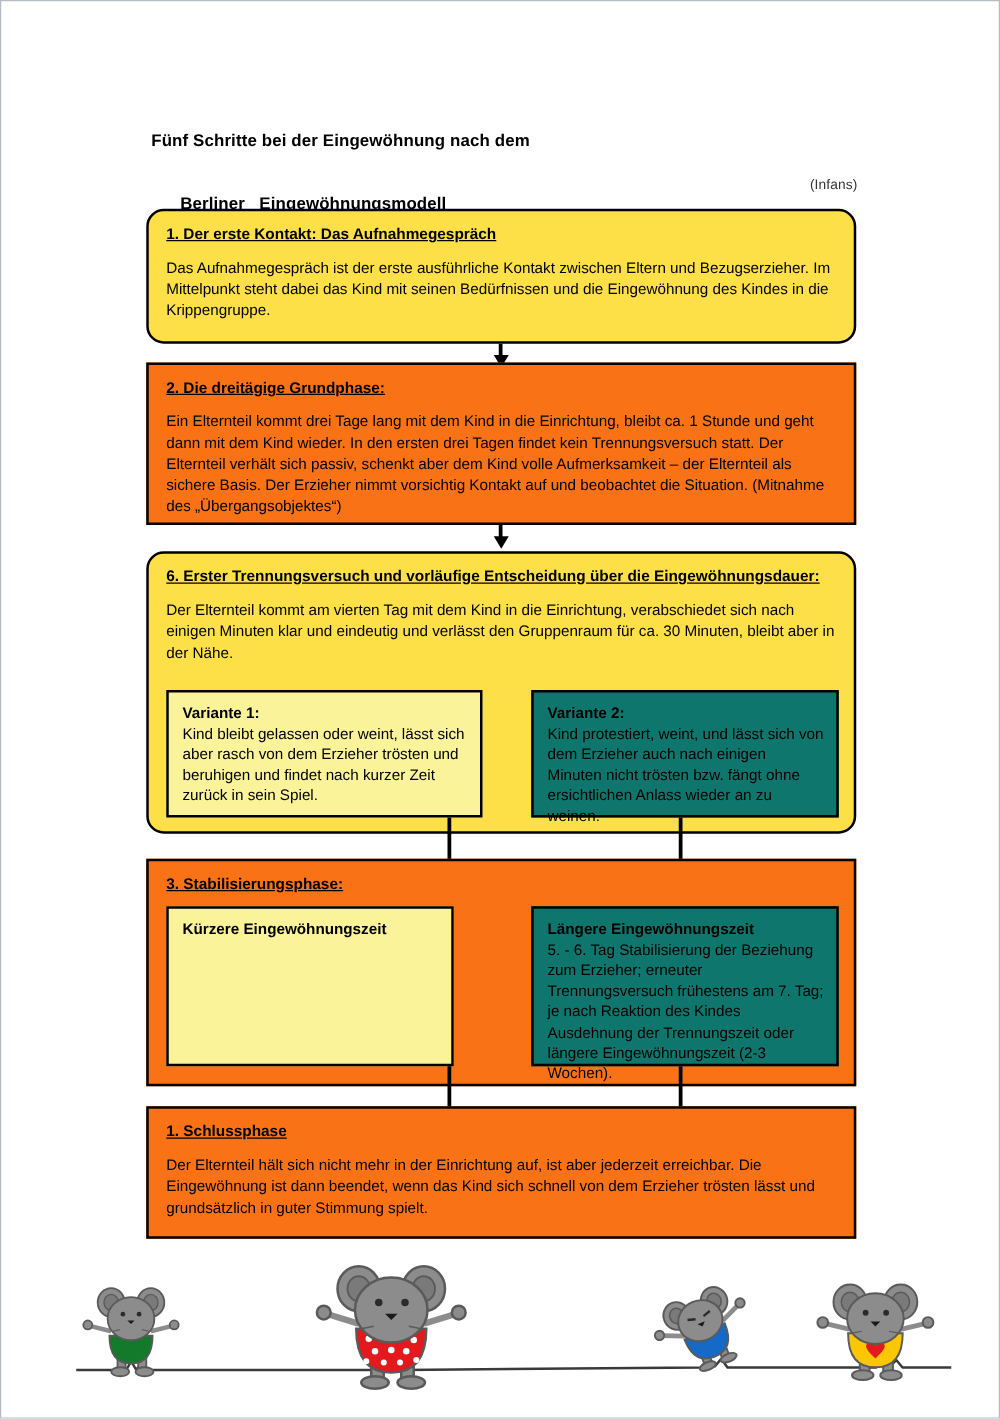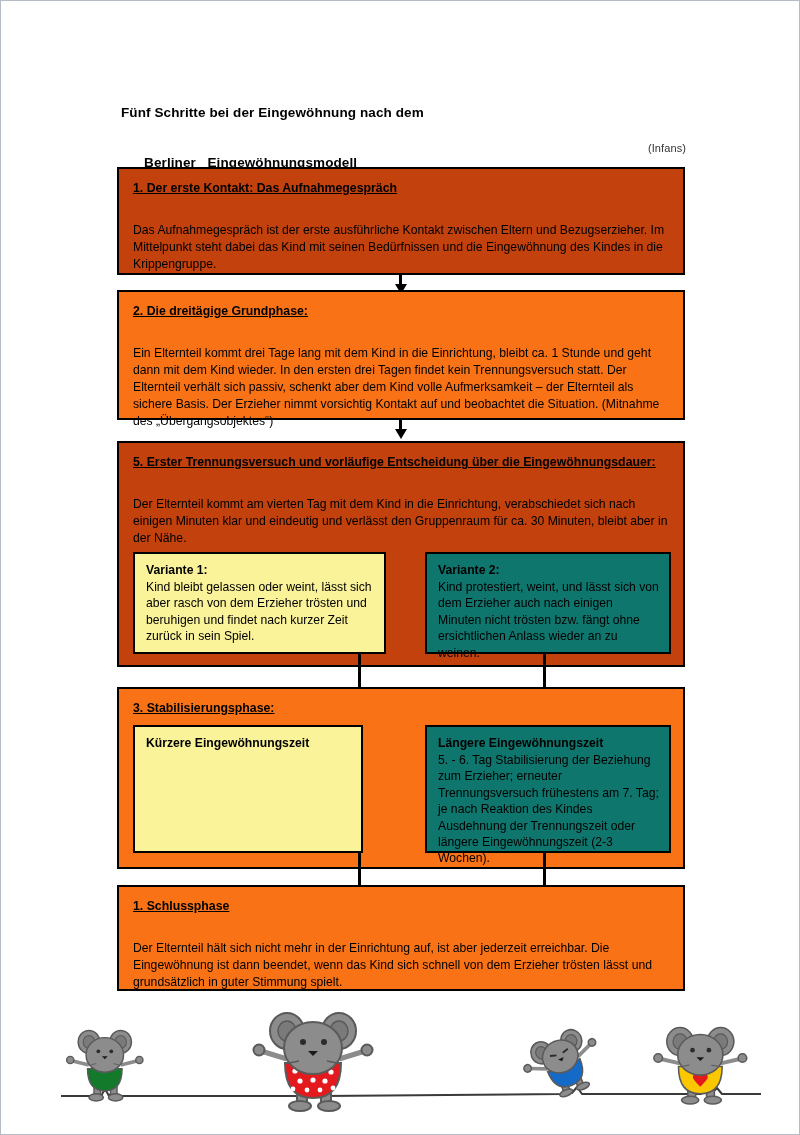--- a/index.html
+++ b/index.html
@@ -49,37 +49,37 @@
     color: #333;
   }
 
   
   .box {
     position: absolute;
     box-sizing: border-box;
     border: 2px solid #000;
     padding: 9px 12px 10px 14px;
   }
-  .box.white { background: #c2410c; }
+  .box.white { background: #fde047; border-radius: 14px; }
   .box.green { background: #f97316; }
 
   .box-heading {
     font-size: 12.3px;
     font-weight: bold;
     color: #000;
     text-decoration: underline;
     line-height: 16.5px;
     display: inline;
   }
   .heading-wrap { margin-bottom: 4px; }
   .box-body {
     font-size: 12.2px;
     color: #000;
     line-height: 17px;
-    margin-top: 25px;
+    margin-top: 10px;
     white-space: pre-line;
   }
 
   
   .subbox {
     position: absolute;
     box-sizing: border-box;
     border: 2px solid #000;
     padding: 8px 10px 8px 11px;
   }
@@ -154,21 +154,21 @@
     <div class="heading-wrap">
       <span class="box-heading">2. Die dreitägige Grundphase:</span>
     </div>
     <div class="box-body">Ein Elternteil kommt drei Tage lang mit dem Kind in die Einrichtung, bleibt ca. 1 Stunde und geht dann mit dem Kind wieder. In den ersten drei Tagen findet kein Trennungsversuch statt. Der Elternteil verhält sich passiv, schenkt aber dem Kind volle Aufmerksamkeit – der Elternteil als sichere Basis. Der Erzieher nimmt vorsichtig Kontakt auf und beobachtet die Situation. (Mitnahme des „Übergangsobjektes“)</div>
   </div>
 
   <div class="arrow" style="left:398px; top:419px; height:10px;"></div>
 
   <div class="box white" style="left:116px; top:440px; width:568px; height:226px;">
     <div class="heading-wrap">
-      <span class="box-heading">5. Erster Trennungsversuch und vorläufige Entscheidung über die Eingewöhnungsdauer:</span>
+      <span class="box-heading">6. Erster Trennungsversuch und vorläufige Entscheidung über die Eingewöhnungsdauer:</span>
     </div>
     <div class="box-body">Der Elternteil kommt am vierten Tag mit dem Kind in die Einrichtung, verabschiedet sich nach einigen Minuten klar und eindeutig und verlässt den Gruppenraum für ca. 30   Minuten, bleibt aber in der Nähe.</div>
   </div>
 
   <div class="subbox yellow" style="left:132px; top:551px; width:253px; height:102px;">
     <div class="sub-title">Variante 1:</div>
     <div class="sub-body">Kind bleibt gelassen oder weint, lässt sich aber rasch von dem Erzieher trösten und beruhigen und findet nach kurzer Zeit zurück in sein Spiel.</div>
   </div>
 
   <div class="subbox orange" style="left:424px; top:551px; width:246px; height:102px;">

